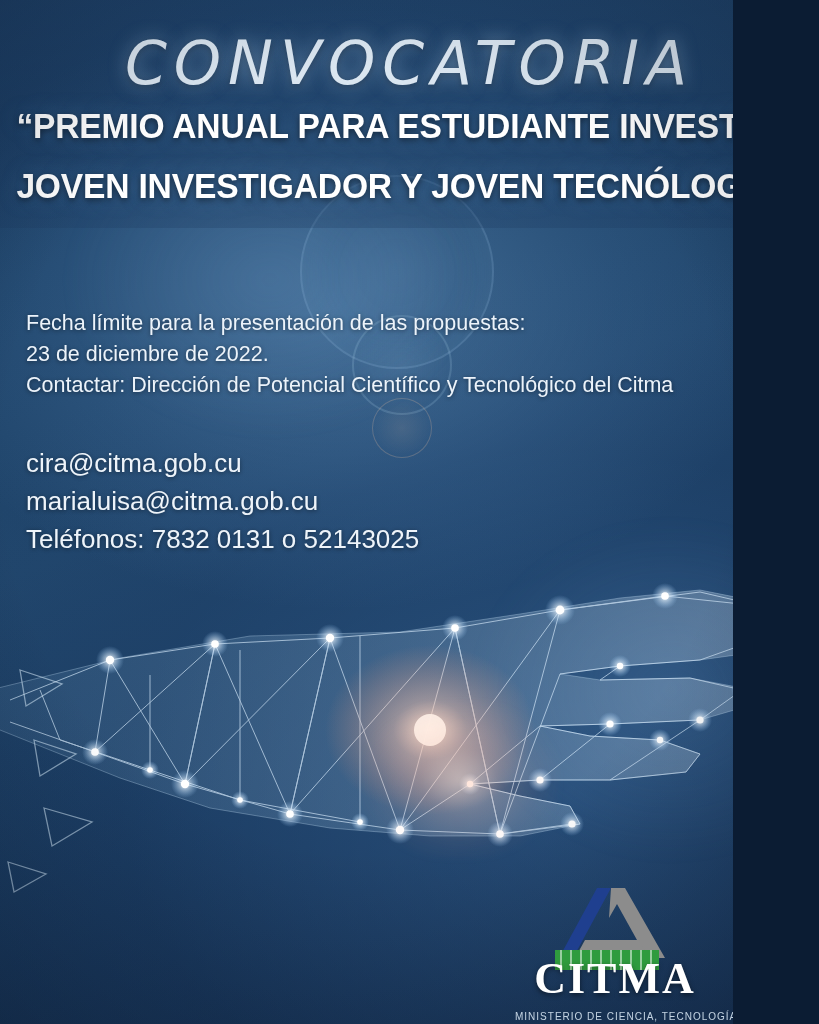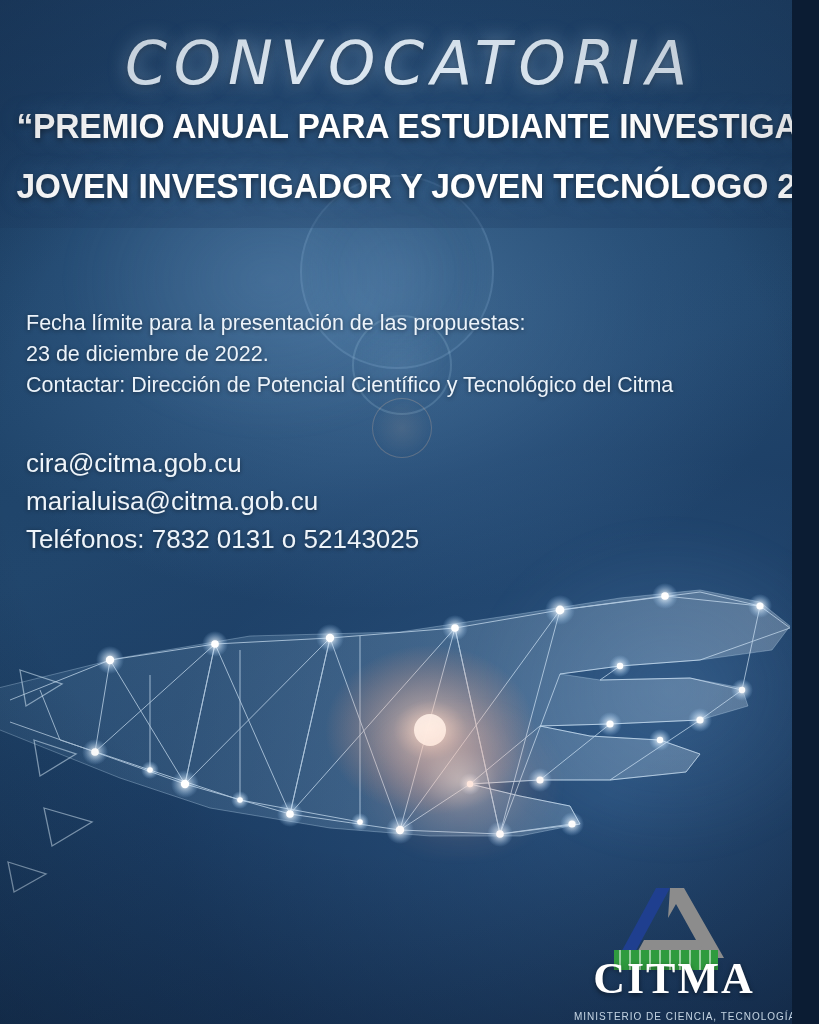--- a/index.html
+++ b/index.html
@@ -2,21 +2,21 @@
 <html><head>
 <meta charset="utf-8">
 <style>
   html, body {
     margin: 0;
     padding: 0;
     background: #0b1c33;
   }
   .poster {
     position: relative;
-    width: 792px;
+    width: 733px;
     height: 1024px;
     overflow: hidden;
     font-family: "Liberation Sans", sans-serif;
     background:
       radial-gradient(ellipse 620px 420px at 46% 30%, rgba(120,170,215,0.40) 0%, rgba(90,140,190,0.18) 45%, rgba(40,80,130,0.0) 72%),
       radial-gradient(ellipse 900px 700px at 78% 78%, rgba(60,110,165,0.45) 0%, rgba(30,65,110,0.25) 50%, rgba(15,35,65,0.0) 80%),
       linear-gradient(160deg, #18395e 0%, #1d4268 22%, #21466c 45%, #1a3a5e 70%, #132a48 100%);
   }
 
   

